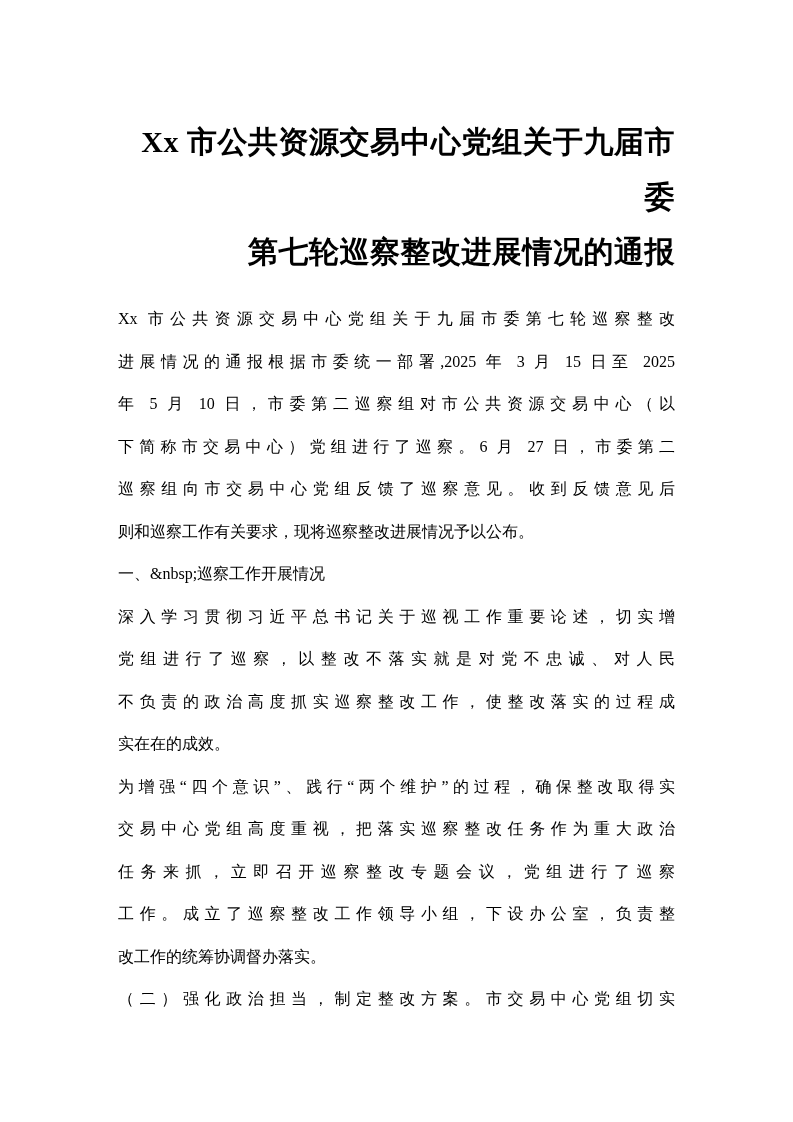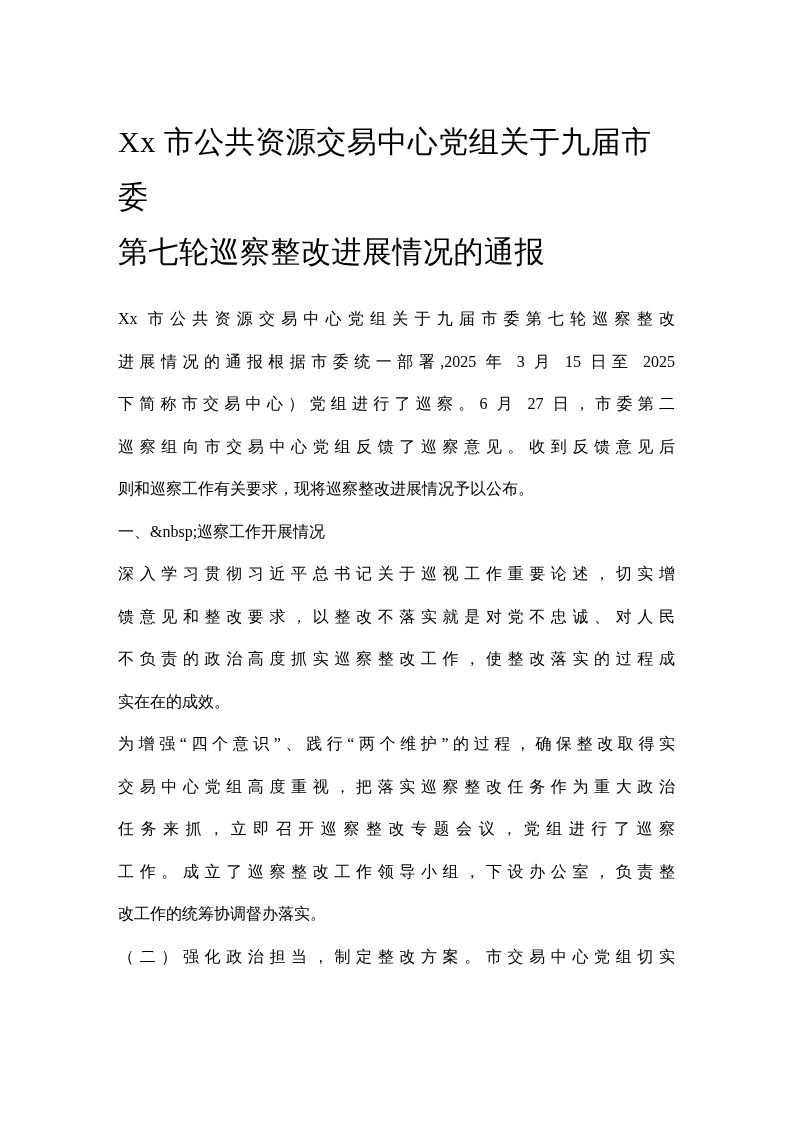--- a/index.html
+++ b/index.html
@@ -17,23 +17,23 @@
   .page {
     width: 793px;
     height: 1122px;
     box-sizing: border-box;
     padding: 114px 118px 0 118px;
     background: #ffffff;
   }
   .doc-title {
     margin: 0;
     font-size: 30px;
-    font-weight: normal;
+    font-weight: bold;
     line-height: 55px;
-    text-align: left;
+    text-align: right;
     letter-spacing: 0.5px;
   }
   .doc-body {
     margin-top: 19px;
     font-size: 16px;
     line-height: 42.5px;
   }
   .line {
     text-align: justify;
     min-height: 42.5px;
@@ -46,26 +46,27 @@
 <body>
 
 <div class="page">
   <h1 class="doc-title">
     <span>Xx 市公共资源交易中心党组关于九届市委</span><br>
     <span>第七轮巡察整改进展情况的通报</span>
   </h1>
   <div class="doc-body">
       <div class="line fill">Xx 市公共资源交易中心党组关于九届市委第七轮巡察整改</div>
       <div class="line fill">进展情况的通报根据市委统一部署,2025 年 3 月 15 日至 2025</div>
+      <div class="line fill">年 5 月 10 日，市委第二巡察组对市公共资源交易中心（以</div>
       <div class="line fill">下简称市交易中心）党组进行了巡察。6 月 27 日，市委第二</div>
       <div class="line fill">巡察组向市交易中心党组反馈了巡察意见。收到反馈意见后</div>
       <div class="line">则和巡察工作有关要求，现将巡察整改进展情况予以公布。</div>
       <div class="line">一、&amp;nbsp;巡察工作开展情况</div>
       <div class="line fill">深入学习贯彻习近平总书记关于巡视工作重要论述，切实增</div>
-      <div class="line fill">馈意见和整改要求，以整改不落实就是对党不忠诚、对人民</div>
+      <div class="line fill">党组进行了巡察，以整改不落实就是对党不忠诚、对人民</div>
       <div class="line fill">不负责的政治高度抓实巡察整改工作，使整改落实的过程成</div>
       <div class="line">实在在的成效。</div>
       <div class="line fill">为增强“四个意识”、践行“两个维护”的过程，确保整改取得实</div>
       <div class="line fill">交易中心党组高度重视，把落实巡察整改任务作为重大政治</div>
       <div class="line fill">任务来抓，立即召开巡察整改专题会议，党组进行了巡察</div>
       <div class="line fill">工作。成立了巡察整改工作领导小组，下设办公室，负责整</div>
       <div class="line">改工作的统筹协调督办落实。</div>
       <div class="line fill">（二）强化政治担当，制定整改方案。市交易中心党组切实</div>
     </div>
 </div>

